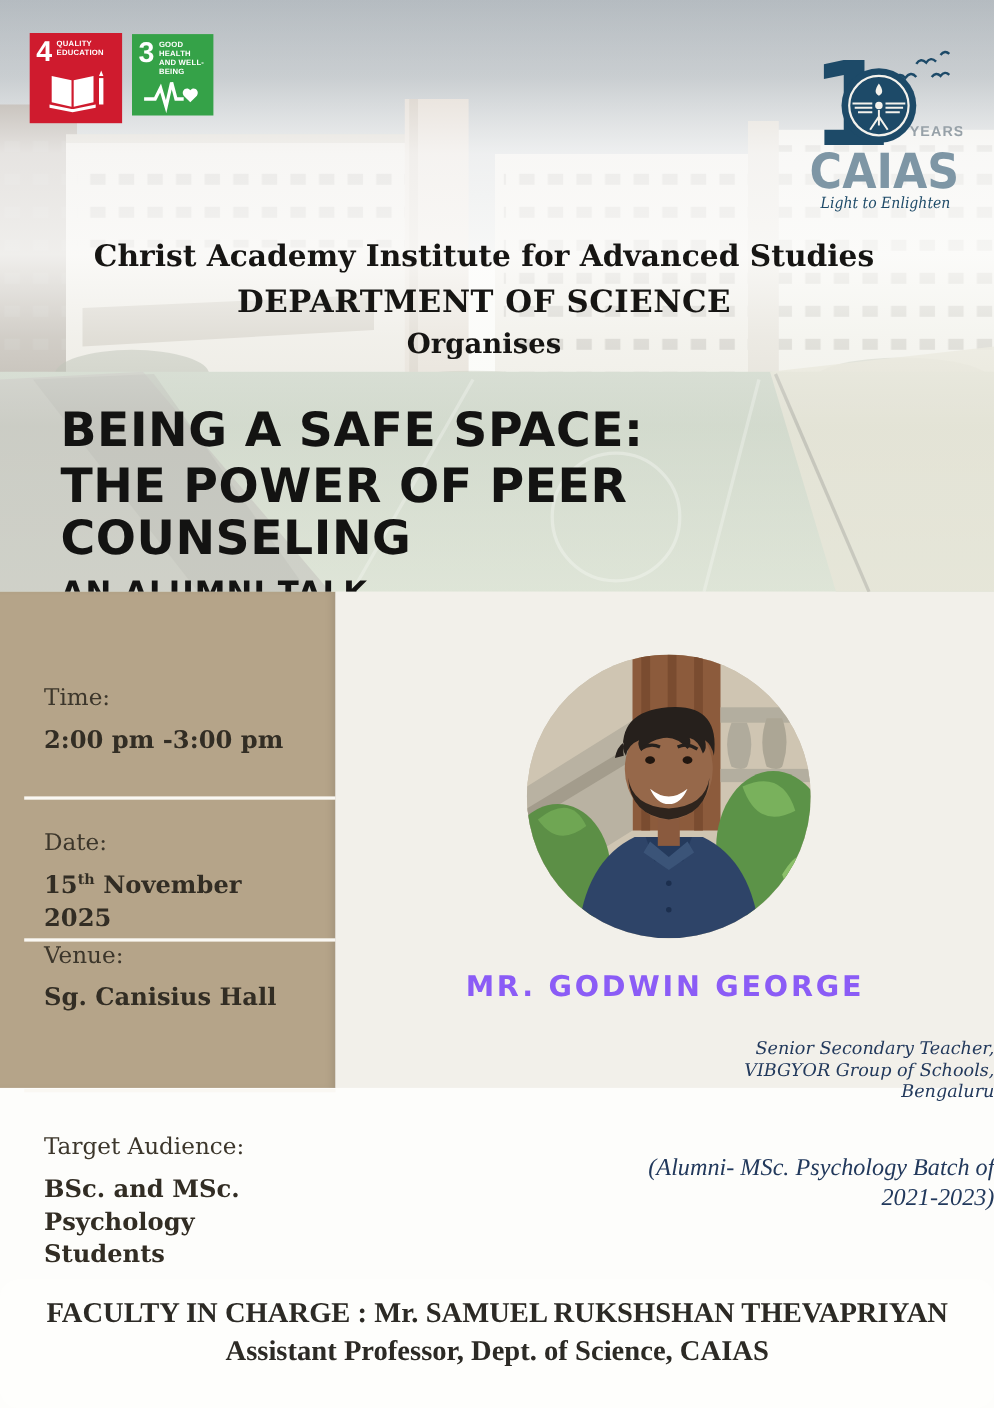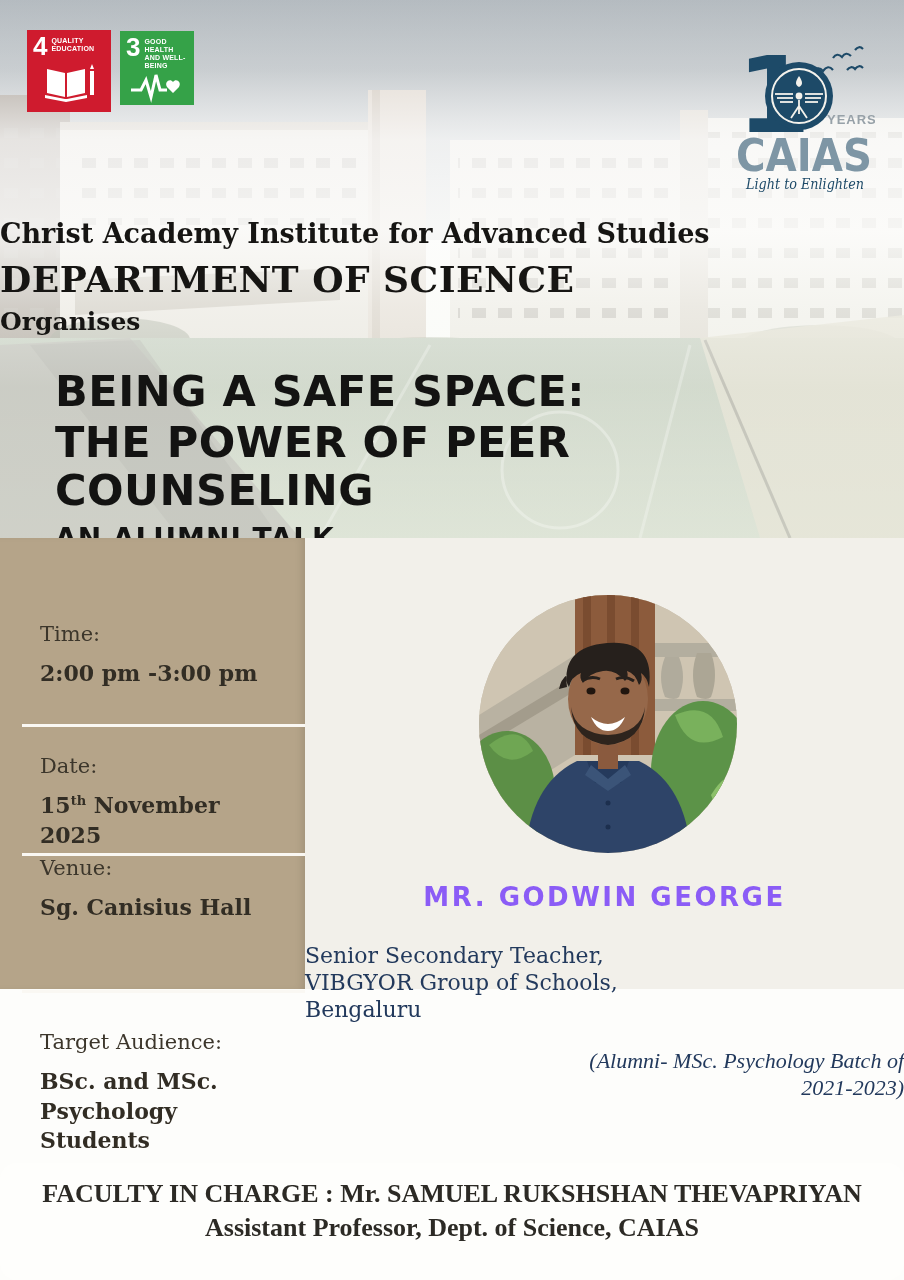--- a/index.html
+++ b/index.html
@@ -27,23 +27,23 @@
   .badge-4{ left:27px; top:30px; width:84px; height:82px; }
   .badge-3{ left:120px; top:31px; width:74px; height:74px; }
   .badge-inner{ width:100%; height:100%; padding:5px 6px; display:flex; flex-direction:column; }
   .badge-head{ display:flex; align-items:flex-start; gap:4px; }
   .badge-num{ font-size:26px; font-weight:bold; line-height:0.9; }
   .badge-label{ font-size:7px; font-weight:bold; line-height:1.15; letter-spacing:0.2px; padding-top:2px; text-transform:uppercase; }
   .badge-icon{ flex:1; display:flex; align-items:center; justify-content:center; }
   
   .logo{ position:absolute; left:735px; top:40px; width:140px; height:158px; }
   
-  .hero-head{ position:absolute; left:0; top:218px; width:880px; text-align:left; color:#161513; }
+  .hero-head{ position:absolute; left:0; top:218px; width:880px; text-align:center; color:#161513; }
   .inst-line{ font-family:"DejaVu Serif", serif; font-weight:bold; font-size:27px; }
-  .dept-line{ font-family:"DejaVu Serif", serif; font-weight:bold; font-size:36px; margin-top:9px; letter-spacing:0.5px; }
+  .dept-line{ font-family:"DejaVu Serif", serif; font-weight:bold; font-size:28px; margin-top:9px; letter-spacing:0.5px; }
   .org-line{ font-family:"DejaVu Serif", serif; font-weight:bold; font-size:25px; margin-top:7px; }
   
   .title-block{ position:absolute; left:55px; top:368px; color:#131312; font-family:"DejaVu Sans", sans-serif; font-weight:bold; }
   .title-l1{ font-size:43px; letter-spacing:0.5px; line-height:1.1; }
   .title-l2{ font-size:43px; letter-spacing:0.5px; line-height:1.1; margin-top:4px; }
   .title-l3{ font-size:28px; letter-spacing:1px; margin-top:8px; }
   
   .body-wrap{ position:absolute; left:0; top:538px; width:904px; height:451px; display:flex; }
   .sidebar{ width:305px; background:#b5a489; position:relative; box-shadow:inset -6px 0 8px -4px rgba(0,0,0,0.12); }
   .side-sec{ padding-left:40px; padding-right:20px; }
@@ -59,22 +59,22 @@
   .photo-ring{
     position:absolute; left:174px; top:57px; width:258px; height:258px;
     border-radius:50%; overflow:hidden; background:#c9c0ae;
   }
   .speaker-name{
     position:absolute; left:0; top:344px; width:100%; text-align:center;
     font-family:"DejaVu Sans", sans-serif; font-weight:bold; font-size:26px;
     letter-spacing:2.5px; color:#8b5cf6;
   }
   .speaker-cred{
-    position:absolute; left:0; top:405px; width:100%; text-align:left;
-    font-family:"DejaVu Serif", serif; font-size:22px;
+    position:absolute; left:0; top:405px; width:100%; text-align:right;
+    font-family:"DejaVu Serif", serif; font-style:italic; font-size:16px;
     color:#22395c; line-height:1.22;
   }
   .speaker-alumni{
     position:absolute; left:0; top:510px; width:100%; text-align:right;
     font-family:Liberation Serif, serif; font-style:italic; font-size:22px;
     color:#22395c; line-height:1.22;
   }
   
   .footer{ position:absolute; left:0; top:1163px; width:904px; height:117px; background:#fefefc; text-align:center; color:#2c2a25;border-radius:17px; }
   .foot-l1{ font-family:"Liberation Serif", serif; font-weight:bold; font-size:26px; margin-top:16px; }

